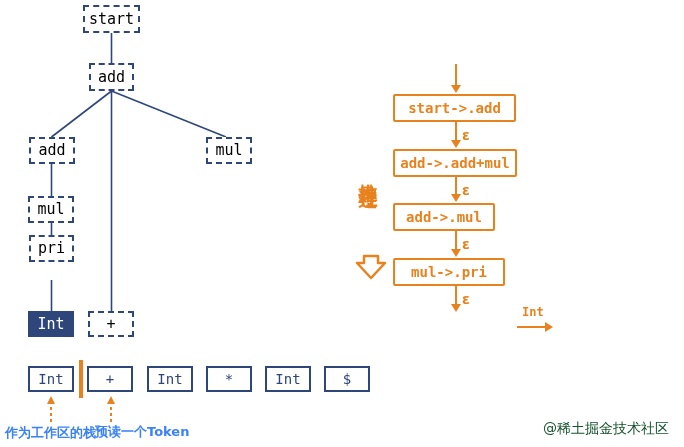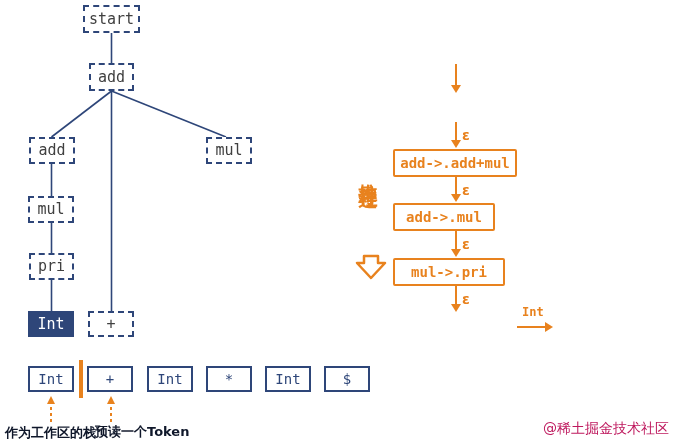--- a/index.html
+++ b/index.html
@@ -5,37 +5,37 @@
   html,body{margin:0;padding:0;background:#ffffff;}
   #canvas{
     position:relative;width:684px;height:447px;background:#ffffff;overflow:hidden;
     font-family:"DejaVu Sans Mono","Liberation Mono",monospace;
   }
   #wires{position:absolute;left:0;top:0;width:684px;height:447px;}
 
   
   .tnode{
     position:absolute;box-sizing:border-box;
-    border:2px dashed #2e4679;color:#404040;background:#ffffff;
+    border:2px dashed #2e4679;color:#000000;background:#ffffff;
     display:flex;align-items:center;justify-content:center;
     font-size:15px;line-height:1;
   }
   .tnode.solid{background:#2e4679;border:2px solid #2e4679;color:#ffffff;}
 
   
   .token{
     position:absolute;box-sizing:border-box;width:46px;height:26px;
     border:2px solid #2e4679;color:#2e4679;background:#ffffff;
     display:flex;align-items:center;justify-content:center;
     font-size:14px;line-height:1;
   }
   .cursor-bar{position:absolute;left:79px;top:360px;width:4px;height:38px;background:#e8821e;}
 
   .note{
-    position:absolute;color:#0f172a;font-size:13px;font-weight:bold;white-space:nowrap;
+    position:absolute;color:#3b82f6;font-size:13px;font-weight:bold;white-space:nowrap;
     font-family:"DejaVu Sans","Liberation Sans",sans-serif;
   }
 
   
   .fbox{
     position:absolute;box-sizing:border-box;height:28px;
     border:2px solid #e8821e;color:#e8821e;background:#ffffff;border-radius:2px;
     display:flex;align-items:center;justify-content:center;
     font-size:14px;font-weight:bold;line-height:1;white-space:nowrap;
   }
@@ -46,21 +46,21 @@
   .shift-label{
     position:absolute;color:#e8821e;font-size:12px;font-weight:bold;line-height:1;
   }
   .vtitle{
     position:absolute;left:356px;top:169px;height:90px;
     writing-mode:vertical-rl;text-orientation:upright;
     color:#e8821e;font-size:19px;font-weight:bold;letter-spacing:2px;
     font-family:"DejaVu Sans","Liberation Sans",sans-serif;
   }
   .watermark{
-    position:absolute;left:543px;top:420px;color:#be185d;font-size:14px;white-space:nowrap;
+    position:absolute;left:543px;top:420px;color:#14532d;font-size:14px;white-space:nowrap;
     font-family:"DejaVu Sans","Liberation Sans",sans-serif;
   }
 </style>
 </head>
 <body>
 
 <div id="canvas">
 
   <svg id="wires" width="684" height="447" viewBox="0 0 684 447">
 
@@ -97,37 +97,38 @@
       <line x1="111" y1="422" x2="111" y2="402" stroke-dasharray="3,3"></line>
         <polygon points="107,404 115,404 111,396" stroke="none"></polygon>
     </g>
   </svg>
 
   <div class="tnode" style="left:83px;top:5px;width:57px;height:28px">start</div>
   <div class="tnode" style="left:89px;top:63px;width:45px;height:28px">add</div>
   <div class="tnode" style="left:29px;top:137px;width:46px;height:27px">add</div>
   <div class="tnode" style="left:206px;top:137px;width:46px;height:27px">mul</div>
   <div class="tnode" style="left:28px;top:196px;width:46px;height:27px">mul</div>
-  <div class="tnode" style="left:29px;top:253px;width:45px;height:27px">pri</div>
+  <div class="tnode" style="left:29px;top:235px;width:45px;height:27px">pri</div>
   <div class="tnode solid" style="left:28px;top:311px;width:46px;height:26px">Int</div>
   <div class="tnode" style="left:88px;top:311px;width:46px;height:26px">+</div>
 
   <div class="token" style="left:28px;top:366px">Int</div>
   <div class="cursor-bar"></div>
   <div class="token" style="left:87px;top:366px">+</div>
   <div class="token" style="left:147px;top:366px">Int</div>
   <div class="token" style="left:206px;top:366px">*</div>
   <div class="token" style="left:265px;top:366px">Int</div>
   <div class="token" style="left:324px;top:366px">$</div>
 
   <div class="note" style="left:5px;top:424px">作为工作区的栈</div>
   <div class="note" style="left:95px;top:423px">预读一个Token</div>
 
   <div class="vtitle">推导过程</div>
 
+  <div class="fbox" style="left:393px;top:94px;width:123px">start-&gt;.add</div>
   <div class="eps" style="left:462px;top:128px">ε</div>
 
   <div class="fbox" style="left:393px;top:149px;width:124px">add-&gt;.add+mul</div>
   <div class="eps" style="left:462px;top:183px">ε</div>
 
   <div class="fbox" style="left:393px;top:203px;width:102px">add-&gt;.mul</div>
   <div class="eps" style="left:462px;top:237px">ε</div>
 
   <div class="fbox" style="left:393px;top:258px;width:112px">mul-&gt;.pri</div>
   <div class="eps" style="left:462px;top:292px">ε</div>

